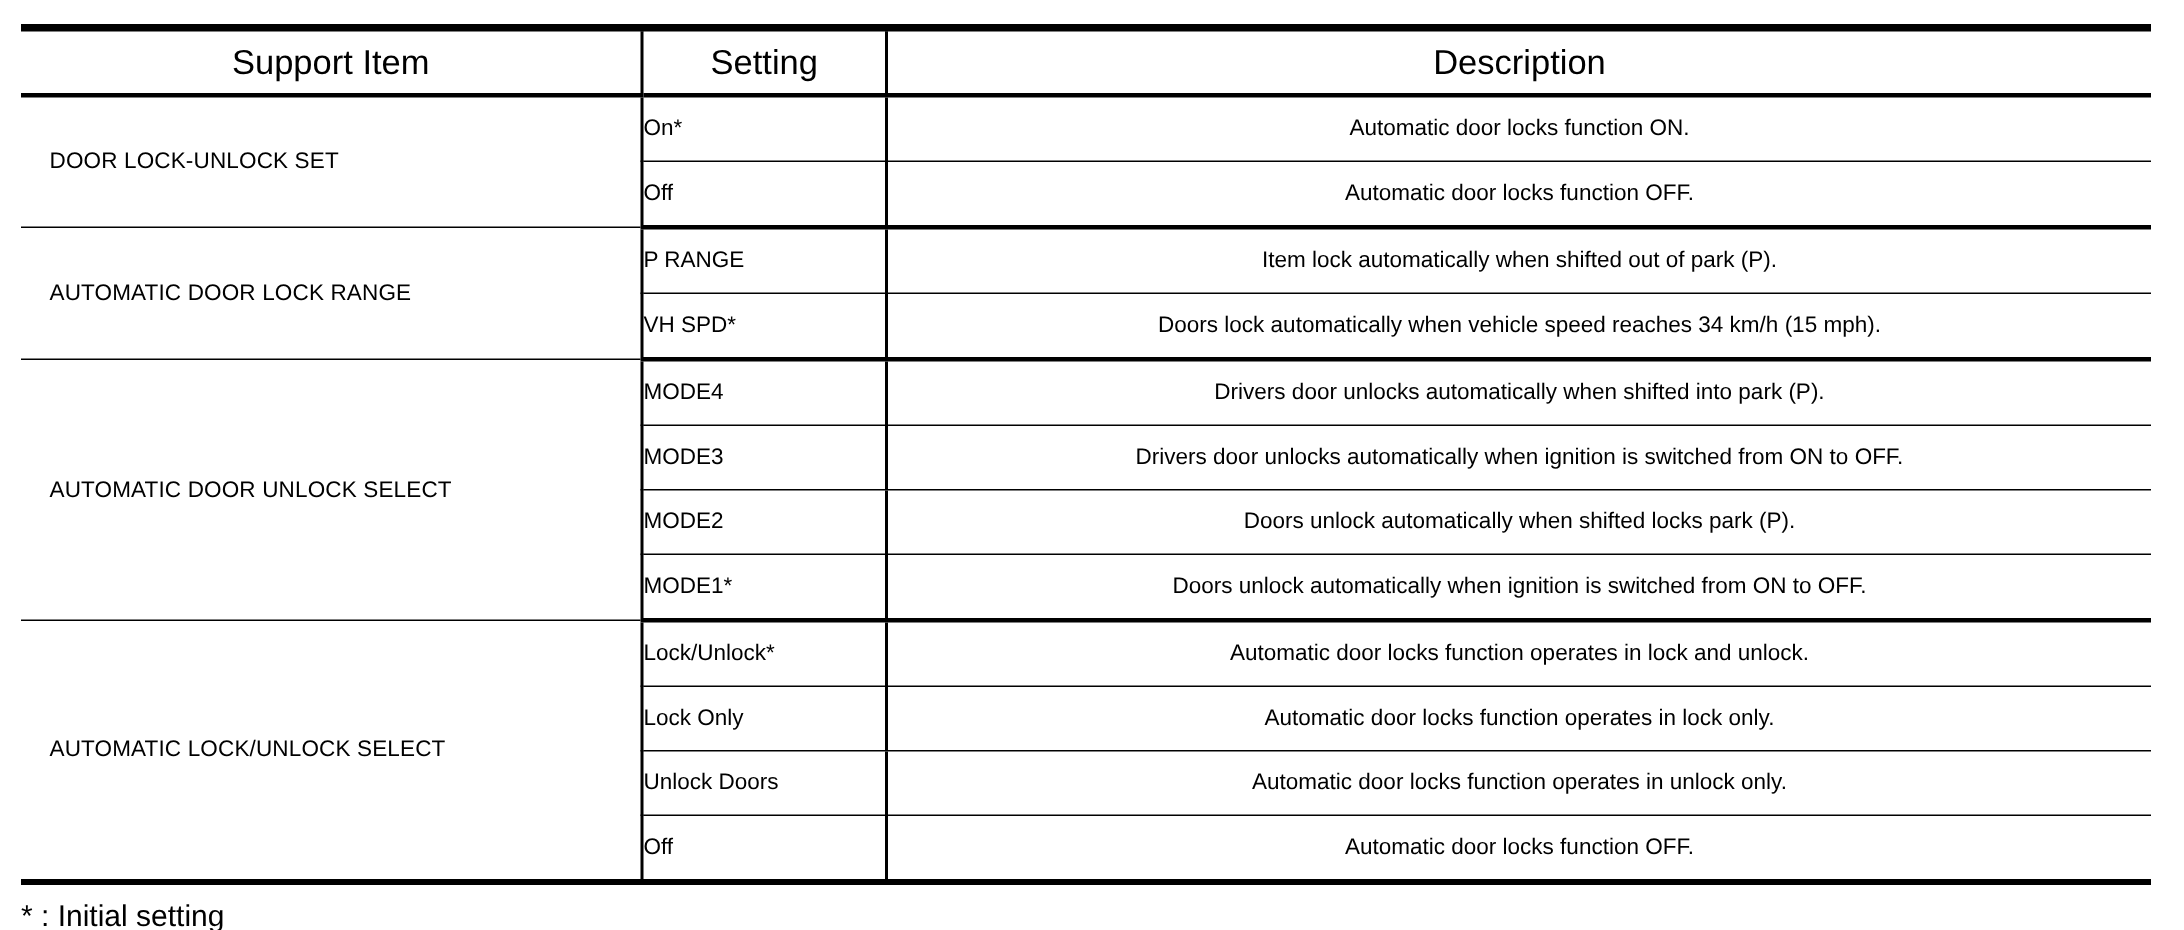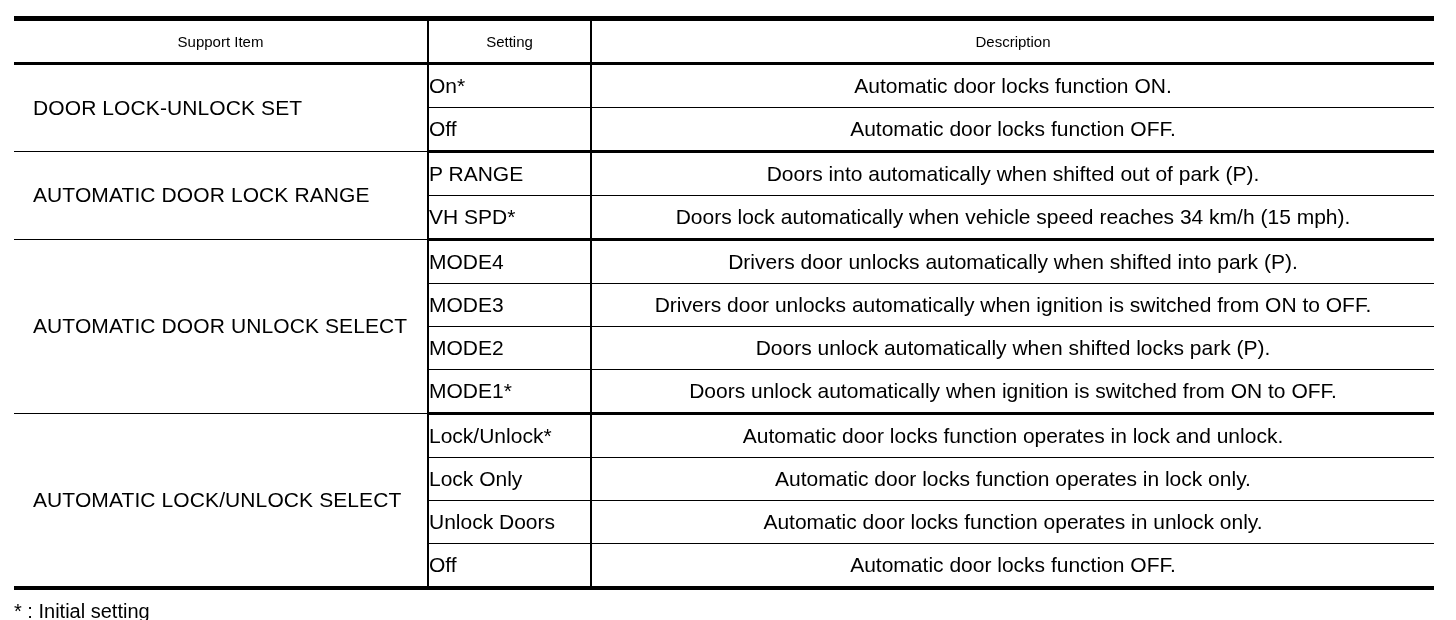--- a/index.html
+++ b/index.html
@@ -34,32 +34,32 @@
 
   col.c-item     { width: 414px; }
   col.c-setting  { width: 163px; }
   col.c-desc     { width: 843px; }
 
   table.spec th,
   table.spec td {
     padding: 0;
     margin: 0;
     font-weight: normal;
-    font-size: 21px;
+    font-size: 15px;
     line-height: 1.28;
     color: #000;
     vertical-align: middle;
   }
 
   
   tr.head th {
     height: 41px;
     text-align: center;
     border-bottom: 3px solid #000;
-    font-size: 15px;
+    font-size: 23px;
   }
   tr.head th.item    { border-right: 2px solid #000; }
   tr.head th.setting { border-right: 2px solid #000; text-align: center; }
 
   
   td.item {
     border-right: 2px solid #000;
     vertical-align: middle;
     padding: 0 10px 0 22px;
     text-align: left;
@@ -134,21 +134,21 @@
       <tr class="row group-end">
         <td class="setting">Off</td>
         <td class="desc">Automatic door locks function OFF.</td>
       </tr>
 
       <tr class="row">
         <td class="item" rowspan="2">
           <span class="item-inner">AUTOMATIC DOOR LOCK RANGE</span>
         </td>
         <td class="setting">P RANGE</td>
-        <td class="desc">Doors into automatically when shifted out of park (P).</td>
+        <td class="desc">Item lock automatically when shifted out of park (P).</td>
       </tr>
       <tr class="row group-end">
         <td class="setting">VH SPD*</td>
         <td class="desc">Doors lock automatically when vehicle speed reaches 34 km/h (15 mph).</td>
       </tr>
 
       <tr class="row">
         <td class="item" rowspan="4">
           <span class="item-inner">AUTOMATIC DOOR UNLOCK SELECT</span>
         </td>

